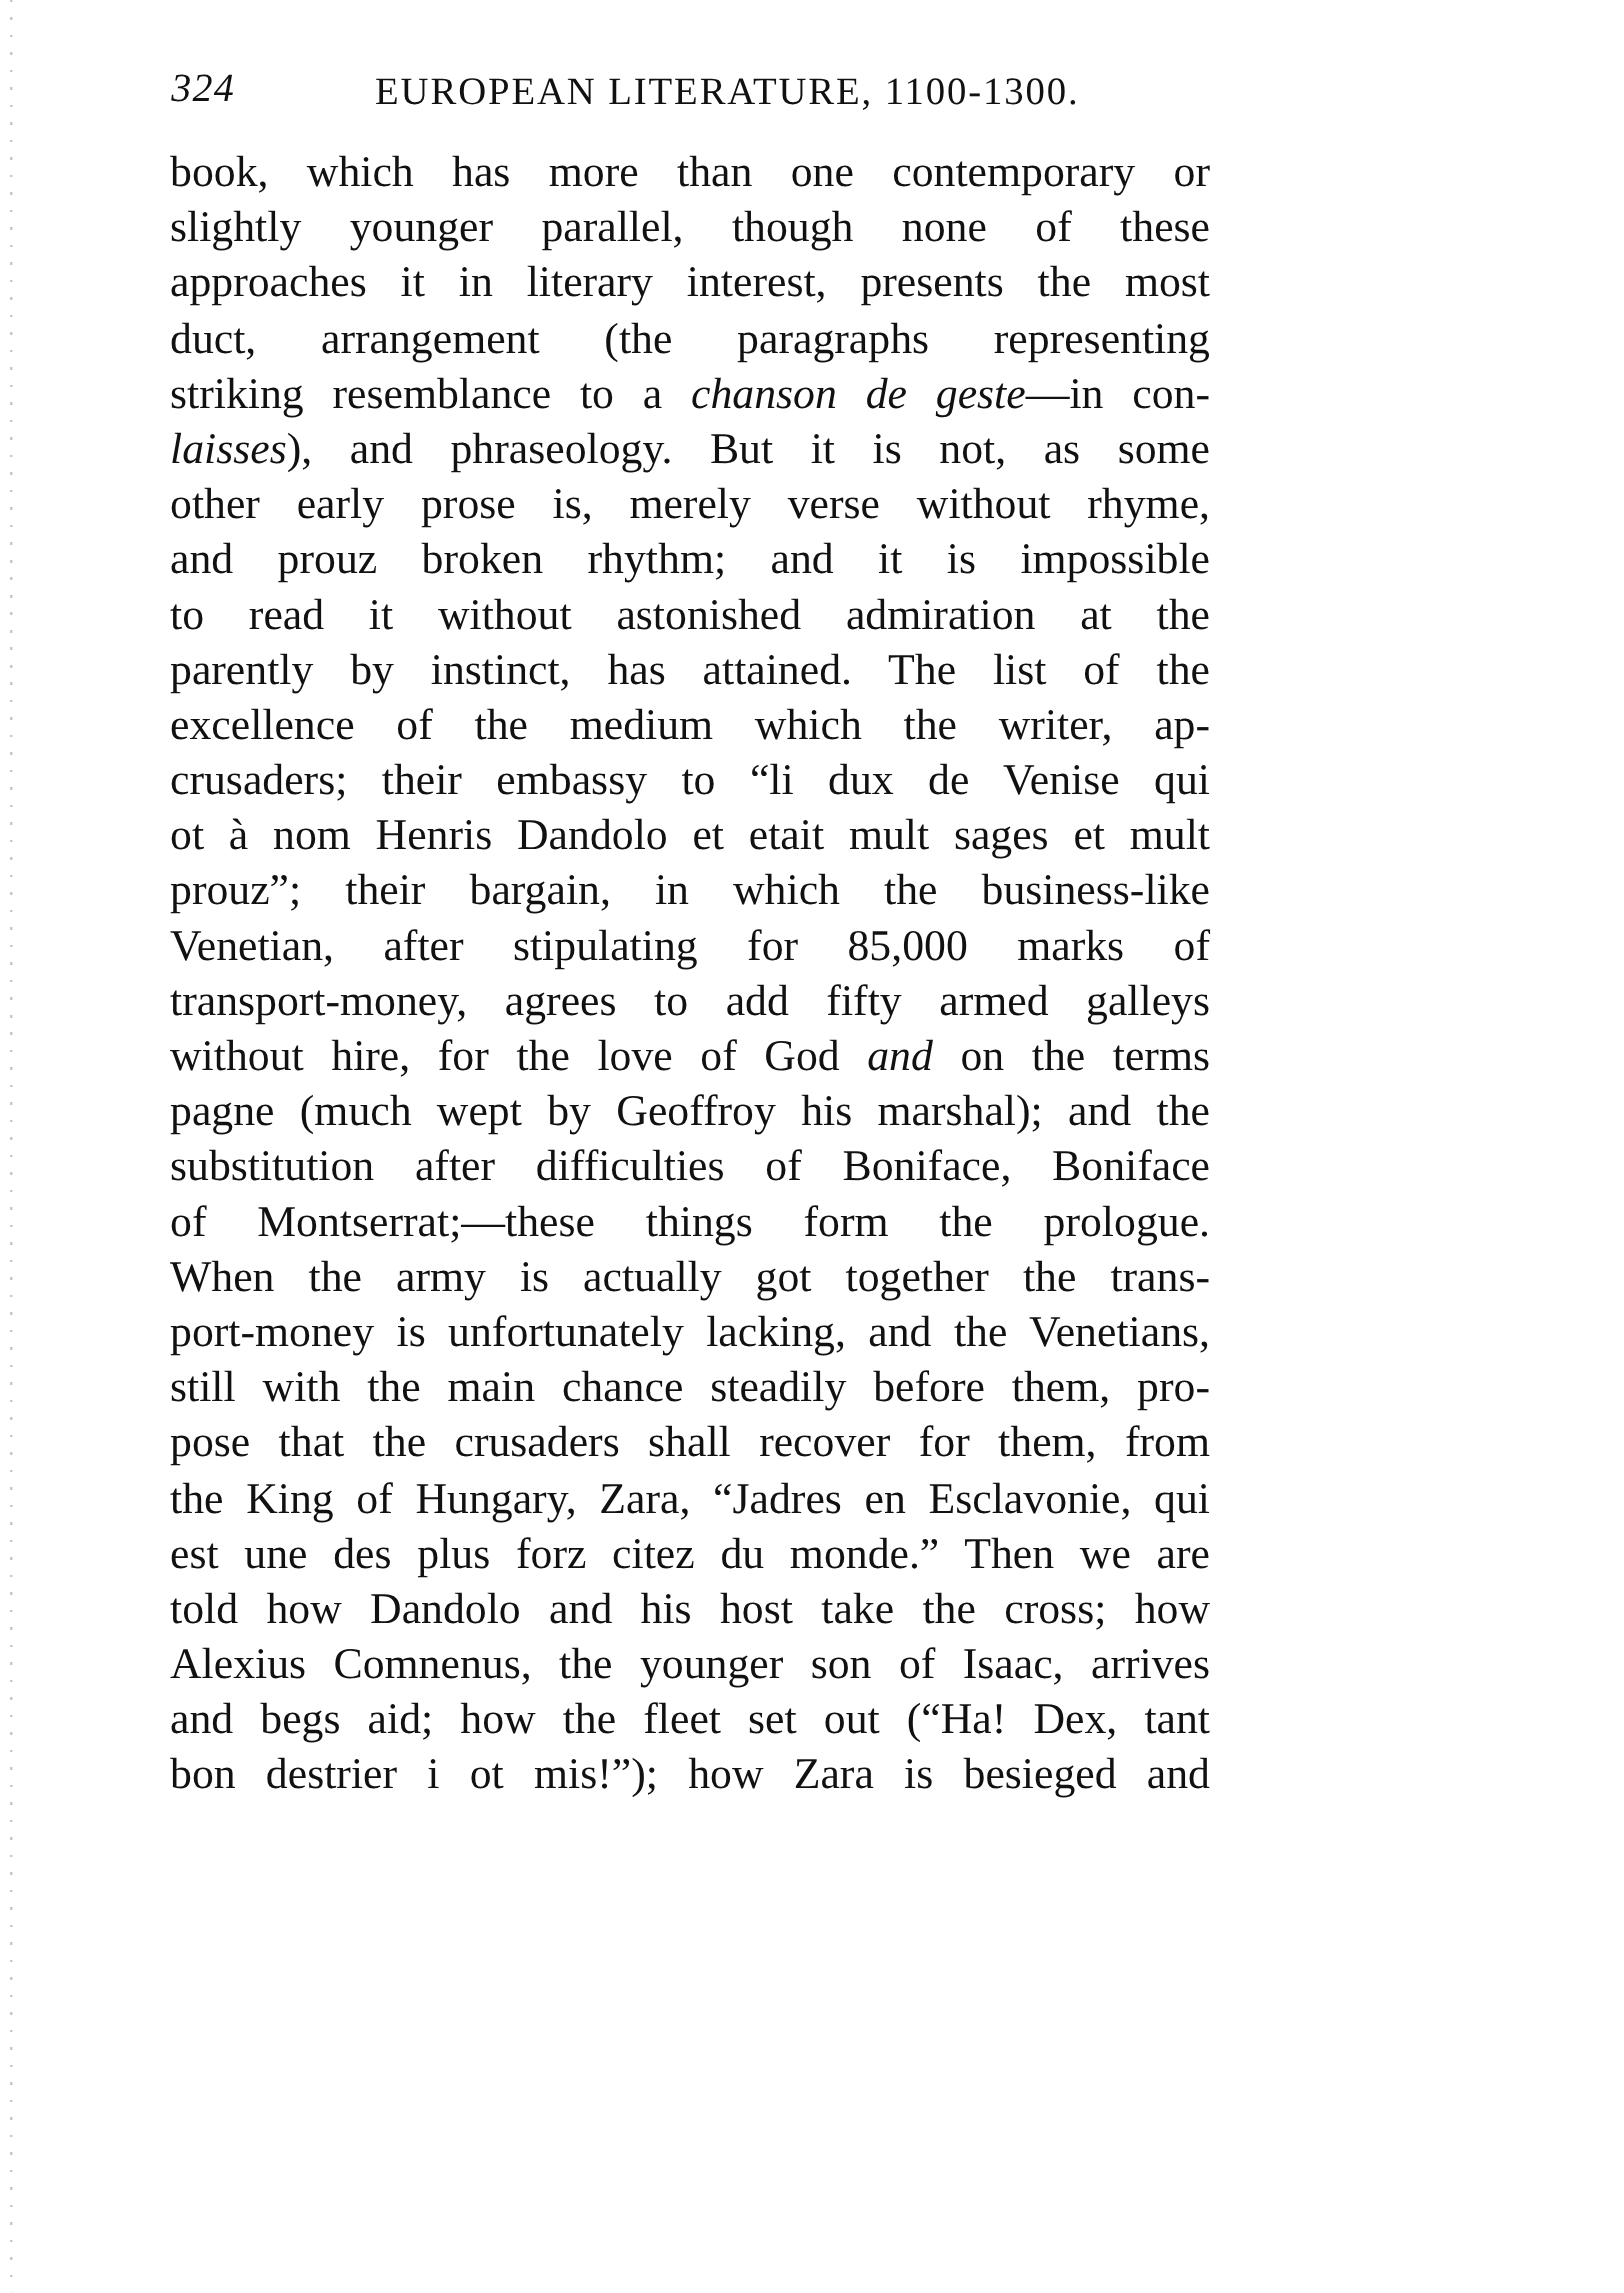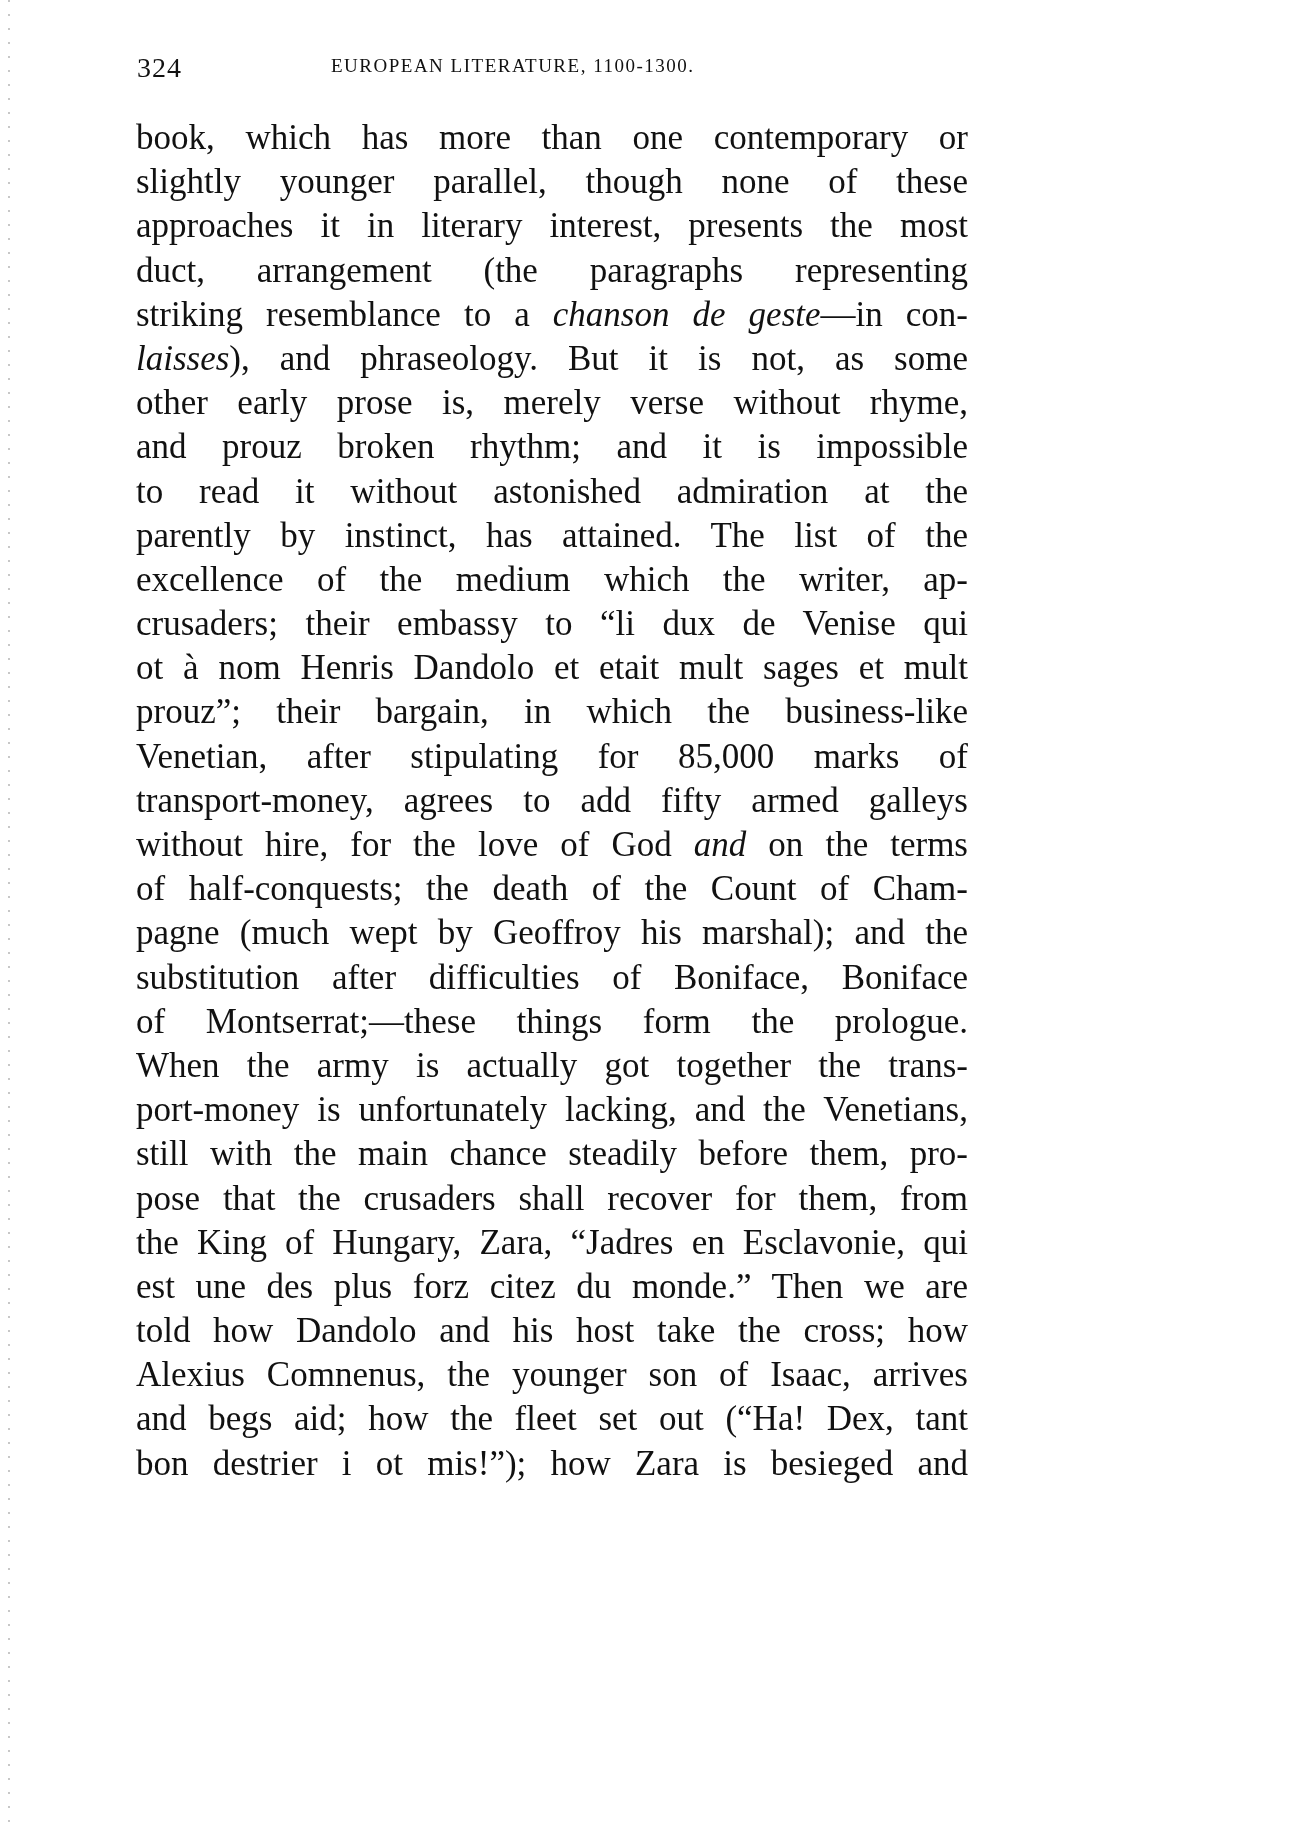--- a/index.html
+++ b/index.html
@@ -33,31 +33,31 @@
       left: 137px;
       top: 52px;
       width: 830px;
       height: 36px;
       font-family: "Liberation Serif", "DejaVu Serif", serif;
     }
     .page-number {
       position: absolute;
       left: 0;
       top: 0;
-      font-size: 28px;
+      font-size: 32px;
       letter-spacing: 1px;
+      font-style: italic;
     }
     .running-head {
       position: absolute;
       left: 163px;
       top: 3px;
-      font-size: 19px;
+      font-size: 31px;
       letter-spacing: 1.5px;
       text-transform: uppercase;
-      margin-left: 31px;
     }
     .body-text {
       position: absolute;
       left: 136px;
       top: 116px;
       width: 832px;
       font-family: Liberation Serif, serif;
       font-size: 35px;
       line-height: 44.2px;
     }
@@ -97,21 +97,20 @@
     <span class="line"><span>and prouz broken rhythm; and it is impossible</span></span>
     <span class="line"><span>to read it without astonished admiration at the</span></span>
     <span class="line"><span>parently by instinct, has attained.  The list of the</span></span>
     <span class="line"><span>excellence of the medium which the writer, ap-</span></span>
     <span class="line"><span>crusaders; their embassy to “li dux de Venise qui</span></span>
     <span class="line"><span>ot à nom Henris Dandolo et etait mult sages et mult</span></span>
     <span class="line"><span>prouz”; their bargain, in which the business-like</span></span>
     <span class="line"><span>Venetian, after stipulating for 85,000 marks of</span></span>
     <span class="line"><span>transport-money, agrees to add fifty armed galleys</span></span>
     <span class="line"><span>without hire, for the love of God </span><span class="it">and</span><span> on the terms</span></span>
-    <span class="line"><span>of half-conquests; the death of the Count of Cham-</span></span>
     <span class="line"><span>pagne (much wept by Geoffroy his marshal); and the</span></span>
     <span class="line"><span>substitution after difficulties of Boniface, Boniface</span></span>
     <span class="line"><span>of Montserrat;—these things form the prologue.</span></span>
     <span class="line"><span>When the army is actually got together the trans-</span></span>
     <span class="line"><span>port-money is unfortunately lacking, and the Venetians,</span></span>
     <span class="line"><span>still with the main chance steadily before them, pro-</span></span>
     <span class="line"><span>pose that the crusaders shall recover for them, from</span></span>
     <span class="line"><span>the King of Hungary, Zara, “Jadres en Esclavonie, qui</span></span>
     <span class="line"><span>est une des plus forz citez du monde.”  Then we are</span></span>
     <span class="line"><span>told how Dandolo and his host take the cross; how</span></span>

